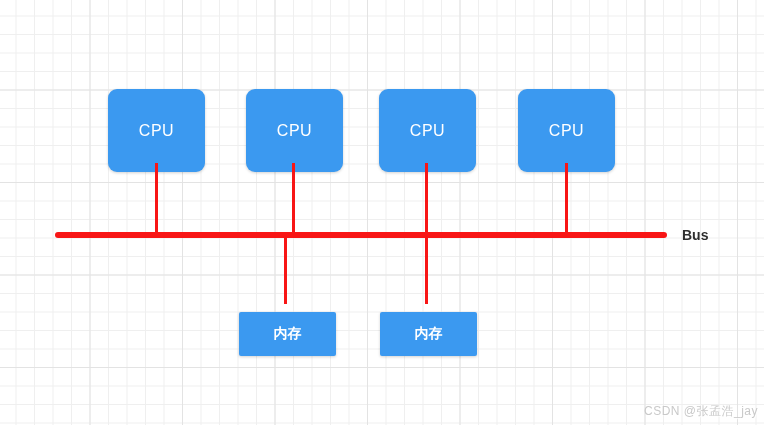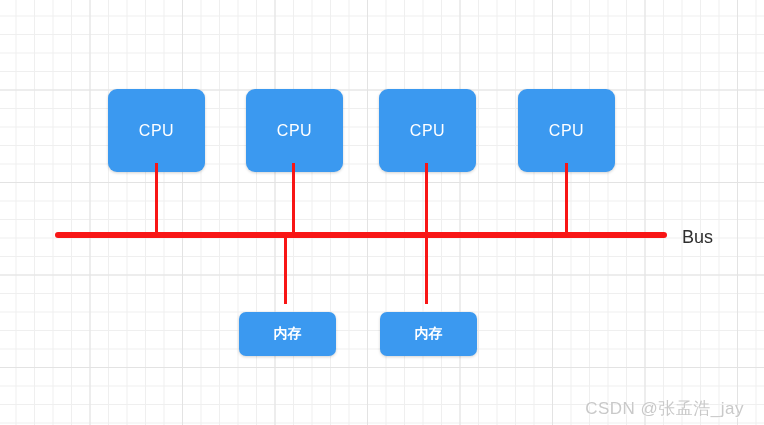--- a/index.html
+++ b/index.html
@@ -36,21 +36,21 @@
     width: 97px;
     height: 83px;
     border-radius: 9px;
     font-size: 16px;
     letter-spacing: 0.5px;
   }
   .mem {
     top: 303px;
     width: 97px;
     height: 44px;
-    border-radius: 7px;
+    border-radius: 2px;
     font-size: 14px;
     font-weight: bold;
   }
   .vline {
     position: absolute;
     width: 3px;
     background: var(--line, #f81616);
   }
   .bus {
     position: absolute;
@@ -58,28 +58,29 @@
     top: 232px;
     width: 612px;
     height: 6px;
     border-radius: 3px;
     background: var(--line, #f81616);
   }
   .bus-label {
     position: absolute;
     left: 682px;
     top: 227px;
-    font-size: 18px;
+    font-size: 14px;
     color: var(--bus-label-color, #2e2e2e);
+    font-weight: bold;
   }
   .watermark {
     position: absolute;
-    right: 20px;
+    right: 6px;
     bottom: 5px;
-    font-size: 17px;
+    font-size: 12px;
     color: #c9c9c9;
     text-shadow: 1px 1px 1px #ffffff;
     letter-spacing: 0.5px;
   }
 </style>
 </head>
 <body>
 
 <div class="canvas" style="--node-fill: #3b99f0; --node-text: #ffffff; --line: #f81616; --bus-label-color: #2e2e2e;">
 

